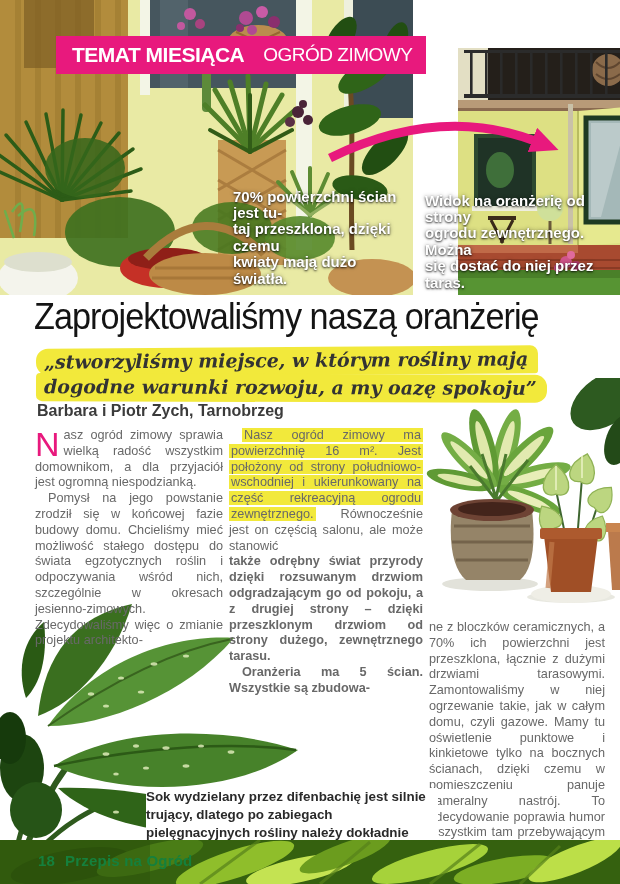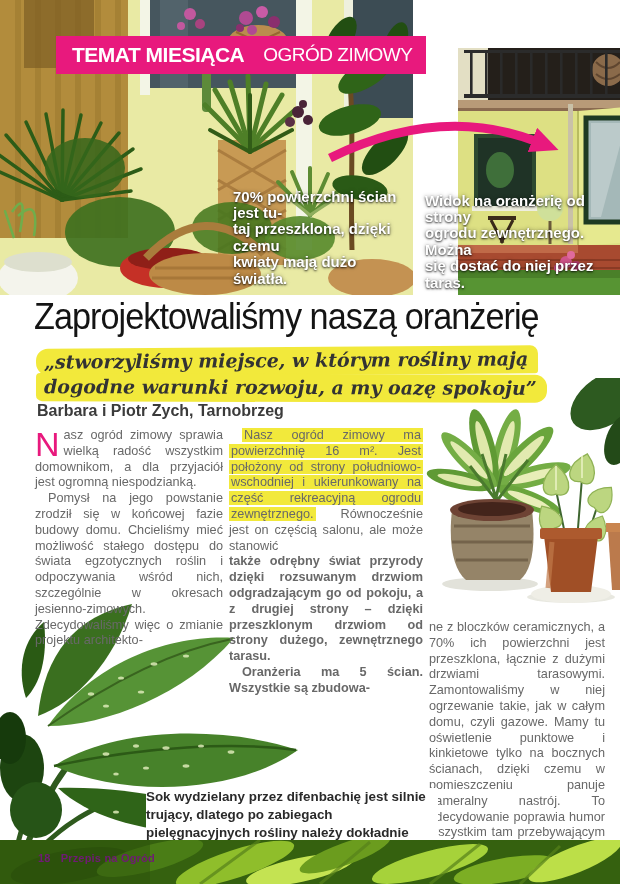--- a/index.html
+++ b/index.html
@@ -82,21 +82,21 @@
     position:absolute; left:146px; top:788px; width:292px; z-index:4;
     background:#fff; font-size:13.4px; line-height:18px; font-weight:bold;
     color:#2a2a2a;
   }
 
   
   .footer { position:absolute; left:0; top:840px; width:620px; height:44px; z-index:8; }
   .footer svg { display:block; width:100%; height:100%; }
   .footer-text {
     position:absolute; left:38px; top:12px; z-index:9;
-    font-size:11px; font-weight:bold; color:#701a75; letter-spacing:.2px;
+    font-size:15px; font-weight:bold; color:#15803d; letter-spacing:.2px;
   }
   .footer-text .pg { margin-right:10px; }
 </style>
 </head>
 <body>
 
 <div class="page">
 
   <div class="photo-left">
     <svg viewBox="0 0 413 295" preserveAspectRatio="none">

